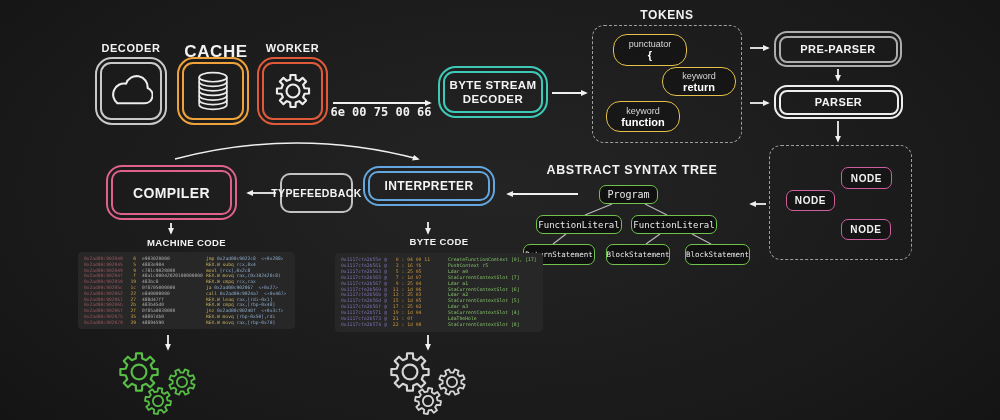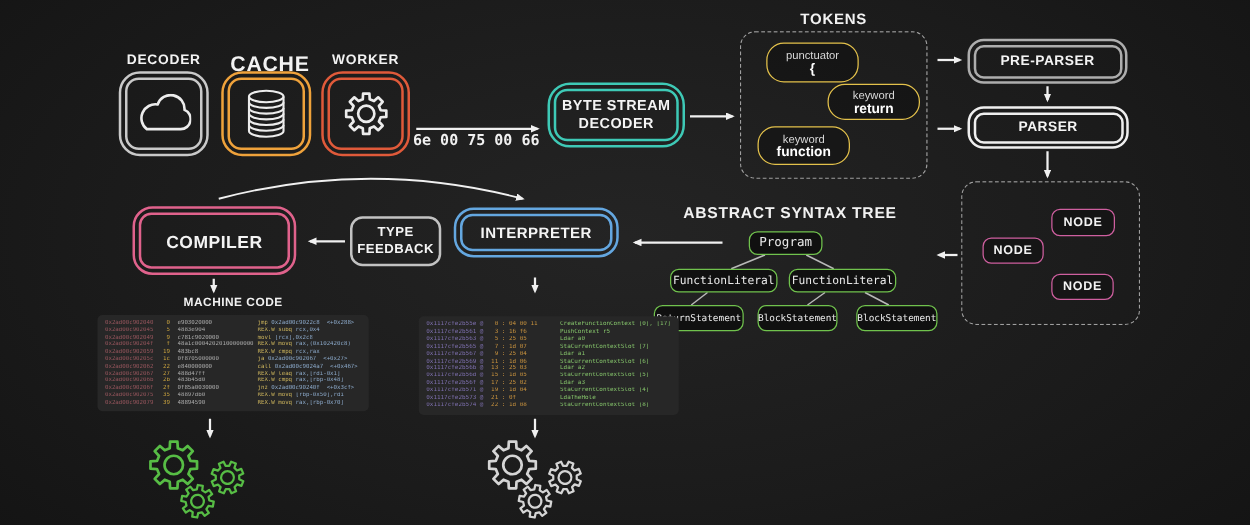--- a/index.html
+++ b/index.html
@@ -24,21 +24,21 @@
   .pill .t1{color:#d8d8d8;font-size:9px;line-height:10px;}
   .pill .t2{color:#fff;font-size:11px;line-height:12px;font-weight:bold;}
   .dash{position:absolute;z-index:2;border:1.8px dashed #9f9f9f;border-radius:12px;}
   .nodepill{position:absolute;border:1.5px solid var(--c,#ce5f9f);border-radius:7px;
             background:#151515;display:flex;align-items:center;justify-content:center;
             color:#f2f2f2;font-weight:bold;font-size:10px;letter-spacing:.6px;}
   .astbox{position:absolute;z-index:2;border:1.5px solid var(--c,#70c24d);border-radius:7px;
           background:#101010;color:#eaeaea;display:flex;align-items:center;justify-content:center;
           font-family:"DejaVu Sans Mono",monospace;}
   .tf{position:absolute;z-index:2;border:2px solid var(--c,#c2c2c2);border-radius:10px;
-      display:flex;flex-direction:column;align-items:center;justify-content:center;
+      display:flex;flex-direction:row;align-items:center;justify-content:center;
       color:#f4f4f4;font-weight:bold;font-size:10.5px;line-height:13px;letter-spacing:.4px;text-align:center;}
   .bytes{position:absolute;z-index:2;font-family:"DejaVu Sans Mono",monospace;font-weight:bold;
          color:#f0f0f0;font-size:12px;text-align:center;margin-top:24px;}
   .code{position:absolute;z-index:2;background:#272727;border-radius:4px;padding:4px 6px;
         font-family:"DejaVu Sans Mono",monospace;overflow:hidden;}
   .crow{white-space:pre;}
   .crow span{display:inline-block;white-space:pre;vertical-align:top;overflow:hidden;}
   .mc{font-size:4.6px;line-height:5.8px;}
   .bc{font-size:4.75px;line-height:5.9px;}
   .mc .c-a{width:42px;color:#96555c;}
@@ -209,20 +209,21 @@
       <div class="crow"><span class="c-a">0x2ad00c902059</span><span class="c-o">19</span><span class="c-b">483bc8</span><span class="c-m">REX.W cmpq</span><span class="c-r"> rcx,rax</span></div>
       <div class="crow"><span class="c-a">0x2ad00c90205c</span><span class="c-o">1c</span><span class="c-b">0f8705000000</span><span class="c-m">ja</span><span class="c-r"> 0x2ad00c902067  &lt;+0x27&gt;</span></div>
       <div class="crow"><span class="c-a">0x2ad00c902062</span><span class="c-o">22</span><span class="c-b">e840000000</span><span class="c-m">call</span><span class="c-r"> 0x2ad00c9024a7  &lt;+0x467&gt;</span></div>
       <div class="crow"><span class="c-a">0x2ad00c902067</span><span class="c-o">27</span><span class="c-b">488d47ff</span><span class="c-m">REX.W leaq</span><span class="c-r"> rax,[rdi-0x1]</span></div>
       <div class="crow"><span class="c-a">0x2ad00c90206b</span><span class="c-o">2b</span><span class="c-b">483b45d0</span><span class="c-m">REX.W cmpq</span><span class="c-r"> rax,[rbp-0x48]</span></div>
       <div class="crow"><span class="c-a">0x2ad00c90206f</span><span class="c-o">2f</span><span class="c-b">0f85a0030000</span><span class="c-m">jnz</span><span class="c-r"> 0x2ad00c90240f  &lt;+0x3cf&gt;</span></div>
       <div class="crow"><span class="c-a">0x2ad00c902075</span><span class="c-o">35</span><span class="c-b">48897db0</span><span class="c-m">REX.W movq</span><span class="c-r"> [rbp-0x50],rdi</span></div>
       <div class="crow"><span class="c-a">0x2ad00c902079</span><span class="c-o">39</span><span class="c-b">48894590</span><span class="c-m">REX.W movq</span><span class="c-r"> rax,[rbp-0x70]</span></div>
     </div>
 
+  <div class="lbl" style="left:335px;top:236px;width:208px;font-size:9.5px;letter-spacing:.4px;">BYTE CODE</div>
   <div class="code bc" style="left:335px;top:253px;width:208px;height:79px;">
       <div class="crow"><span class="c-a">0x1117cfe2b55e @</span><span class="c-o">  0 : 04 00 11</span><span class="c-m">CreateFunctionContext [0], [17]</span></div>
       <div class="crow"><span class="c-a">0x1117cfe2b561 @</span><span class="c-o">  3 : 16 f6</span><span class="c-m">PushContext r5</span></div>
       <div class="crow"><span class="c-a">0x1117cfe2b563 @</span><span class="c-o">  5 : 25 05</span><span class="c-m">Ldar a0</span></div>
       <div class="crow"><span class="c-a">0x1117cfe2b565 @</span><span class="c-o">  7 : 1d 07</span><span class="c-m">StaCurrentContextSlot [7]</span></div>
       <div class="crow"><span class="c-a">0x1117cfe2b567 @</span><span class="c-o">  9 : 25 04</span><span class="c-m">Ldar a1</span></div>
       <div class="crow"><span class="c-a">0x1117cfe2b569 @</span><span class="c-o"> 11 : 1d 06</span><span class="c-m">StaCurrentContextSlot [6]</span></div>
       <div class="crow"><span class="c-a">0x1117cfe2b56b @</span><span class="c-o"> 13 : 25 03</span><span class="c-m">Ldar a2</span></div>
       <div class="crow"><span class="c-a">0x1117cfe2b56d @</span><span class="c-o"> 15 : 1d 05</span><span class="c-m">StaCurrentContextSlot [5]</span></div>
       <div class="crow"><span class="c-a">0x1117cfe2b56f @</span><span class="c-o"> 17 : 25 02</span><span class="c-m">Ldar a3</span></div>

